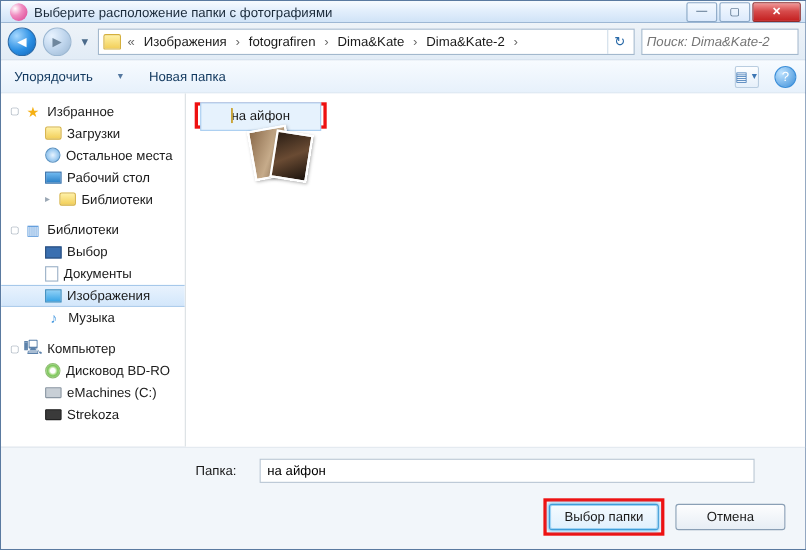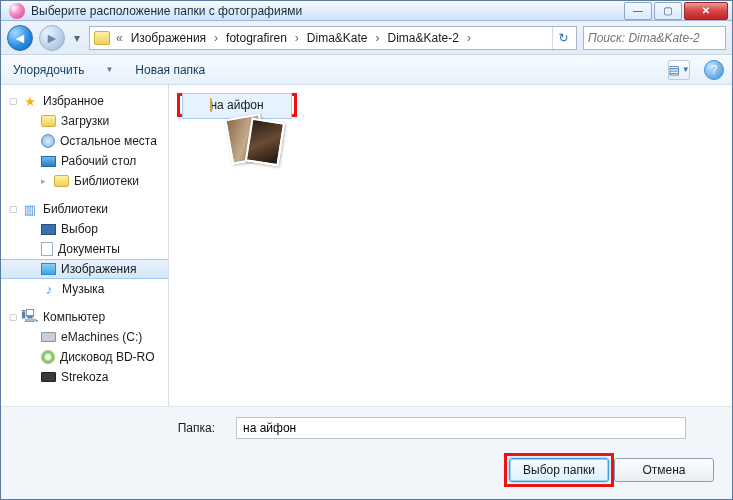--- a/index.html
+++ b/index.html
@@ -64,21 +64,21 @@
 .thumb { width: 86px; height: 74px; position: relative; margin: 0 auto 4px; }
 .thumb .fold { position:absolute; inset:0; background: linear-gradient(160deg,#fdeea8,#f3d477 60%,#e8bf4e); border:1px solid #caa63a; border-radius: 2px 6px 3px 3px; }
 .thumb .photo1 { position:absolute; left:18px; top:18px; width:36px; height:46px; background:linear-gradient(120deg,#8a6a4b,#c6ab8a,#6a4e34); border:2px solid #fff; transform:rotate(-10deg); box-shadow:1px 1px 3px rgba(0,0,0,.3);}
 .thumb .photo2 { position:absolute; left:38px; top:22px; width:34px; height:44px; background:linear-gradient(150deg,#2a1e15,#6a4b33,#1a120c); border:2px solid #fff; transform:rotate(9deg); box-shadow:1px 1px 3px rgba(0,0,0,.3);}
 .item .lbl { color:#1a1a1a; }
 
 .footer { border-top: 1px solid #dfe6ec; padding: 10px 14px 12px; background:#f2f6fa; display:flex; flex-direction:column; gap:14px;}
 .frow1 { display:flex; align-items:center; gap:21px; }
 .frow1 .flabel { width: 200px; text-align:right; color:#1a1a1a; }
 .frow1 input { flex:1; height:22px; border:1px solid #b7c5d3; padding:0 6px; font-size:12px; max-width: 450px;}
-.frow2 { display:flex; justify-content:flex-end; align-items:center; padding-right:4px;}
+.frow2 { display:flex; justify-content:flex-end; gap:10px; align-items:center; padding-right:4px;}
 .btn { min-width:100px; height:24px; border:1px solid #8a9fb5; background:linear-gradient(#fdfdfe,#e7eef5); border-radius:3px; color:#1a1a1a; display:flex; align-items:center; justify-content:center;}
 .btn.primary { border-color:#3f9dd8; box-shadow: 0 0 0 1px #9dd3f5 inset, 0 0 3px #6fbdf0; background:linear-gradient(#f5fbff,#dff0fd);}
 .btn-wrap { border:3px solid #e11; padding:2px; }
 </style>
 </head>
 <body>
 
 <div class="window">
 
   <div class="titlebar">
@@ -175,26 +175,26 @@
             <span class="ico music">♪</span>
             <span>Музыка</span>
           </li>
 
         <li class="group">
             <span class="tw">▢</span>
             <span class="ico pc">🖳</span>
             <span>Компьютер</span>
           </li>
         <li class="child">
+            <span class="ico disc"></span>
+            <span>Дисковод BD-RO</span>
+          </li>
+        <li class="child">
             <span class="ico drive"></span>
             <span>eMachines (C:)</span>
-          </li>
-        <li class="child">
-            <span class="ico disc"></span>
-            <span>Дисковод BD-RO</span>
           </li>
         <li class="child">
             <span class="ico drive" style="background:#3a3a3a;border-color:#222"></span>
             <span>Strekoza</span>
           </li>
       </ul>
     </div>
 
     <div class="content">
       <span class="item-sel">

